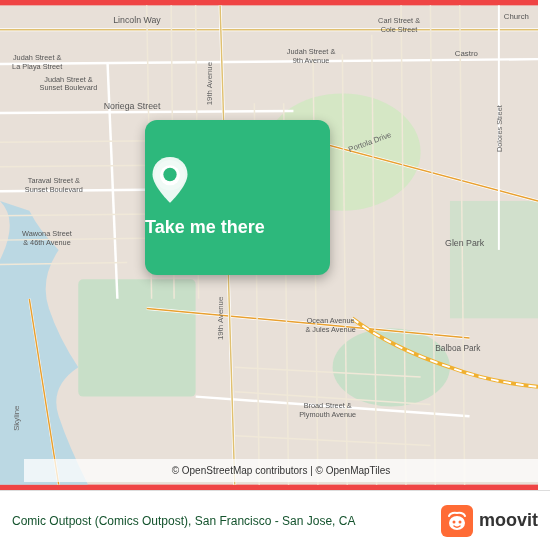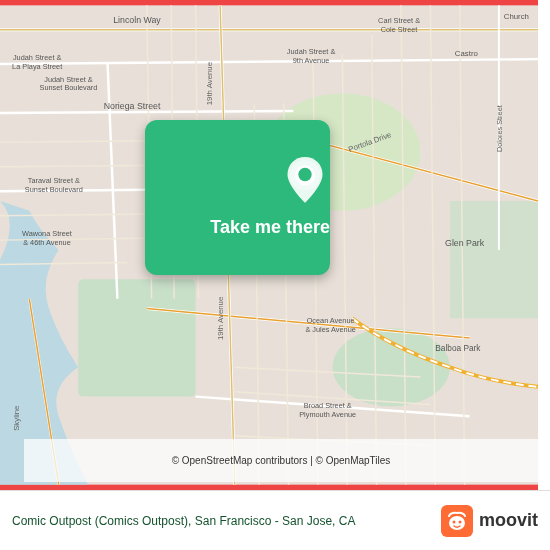--- a/index.html
+++ b/index.html
@@ -31,21 +31,21 @@
     #action-card {
       position: absolute;
       top: 120px;
       left: 145px;
       width: 185px;
       height: 155px;
       background-color: #2db87c;
       border-radius: 12px;
       display: flex;
       flex-direction: column;
-      align-items: flex-end;
+      align-items: flex-start;
       justify-content: center;
       box-shadow: 0 4px 12px rgba(0,0,0,0.3);
       cursor: pointer;
     }
 
     #action-card .pin-icon {
       width: 50px;
       height: 50px;
       margin-bottom: 10px;
     }
@@ -103,21 +103,21 @@
     
     .osm-copyright {
       position: absolute;
       bottom: 8px;
       left: 0;
       right: 0;
       text-align: center;
       font-size: 10px;
       color: #333;
       background: rgba(255,255,255,0.75);
-      padding: 16px 0;
+      padding: 6px 0;
       margin-left: 24px;
     }
   </style>
 </head>
 <body>
 
 <div id="map-container">
   <svg class="map-svg" viewBox="0 0 550 490" xmlns="http://www.w3.org/2000/svg">
 
     <rect width="550" height="490" fill="#e8e0d8"></rect>

